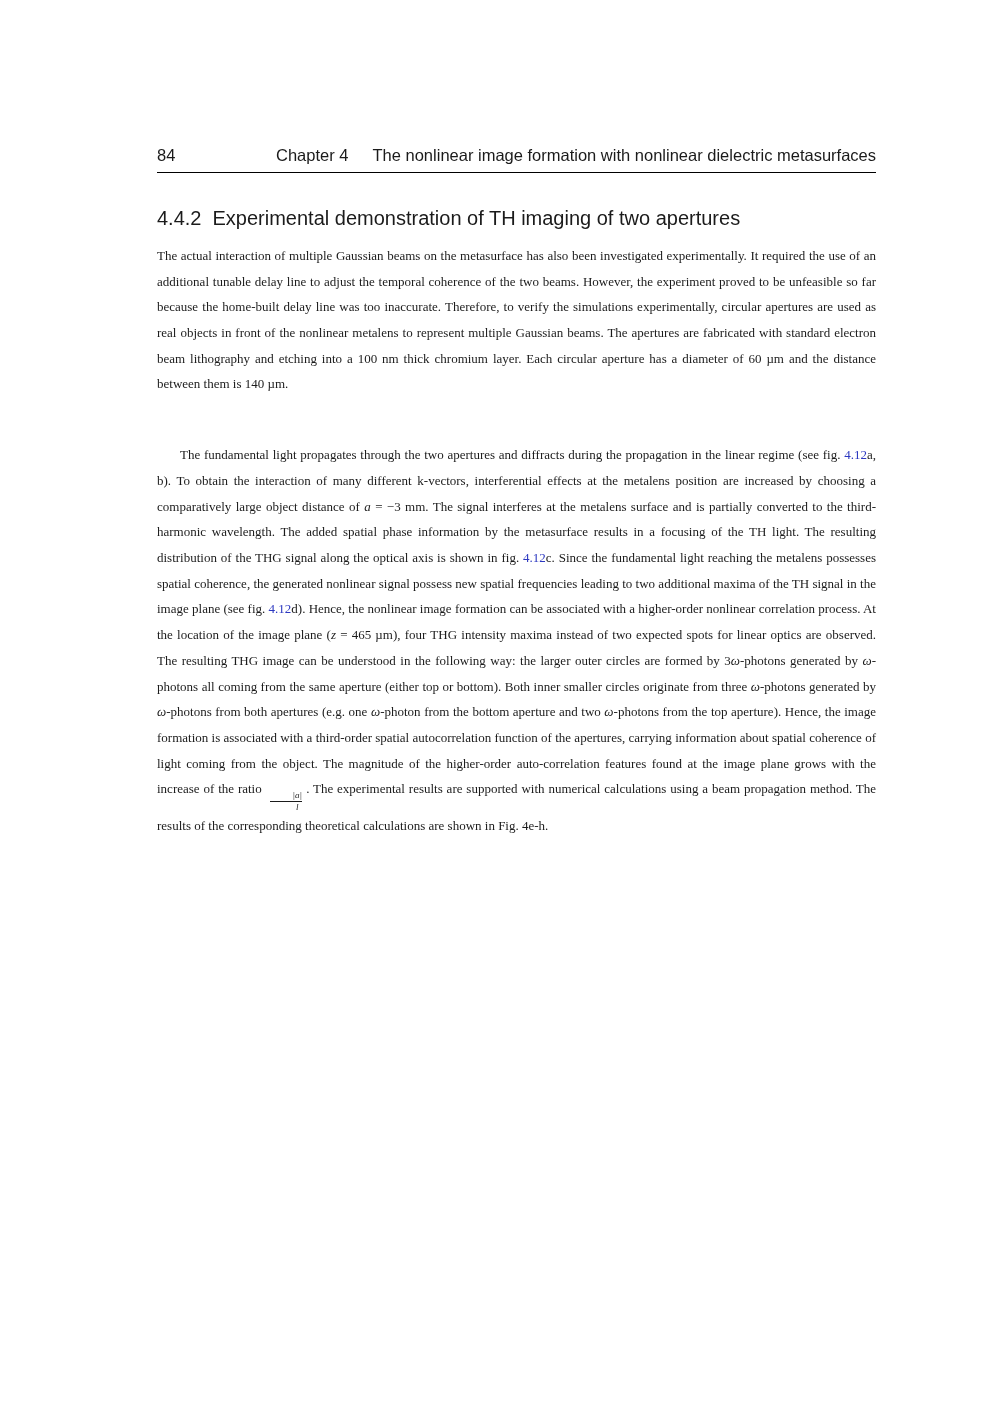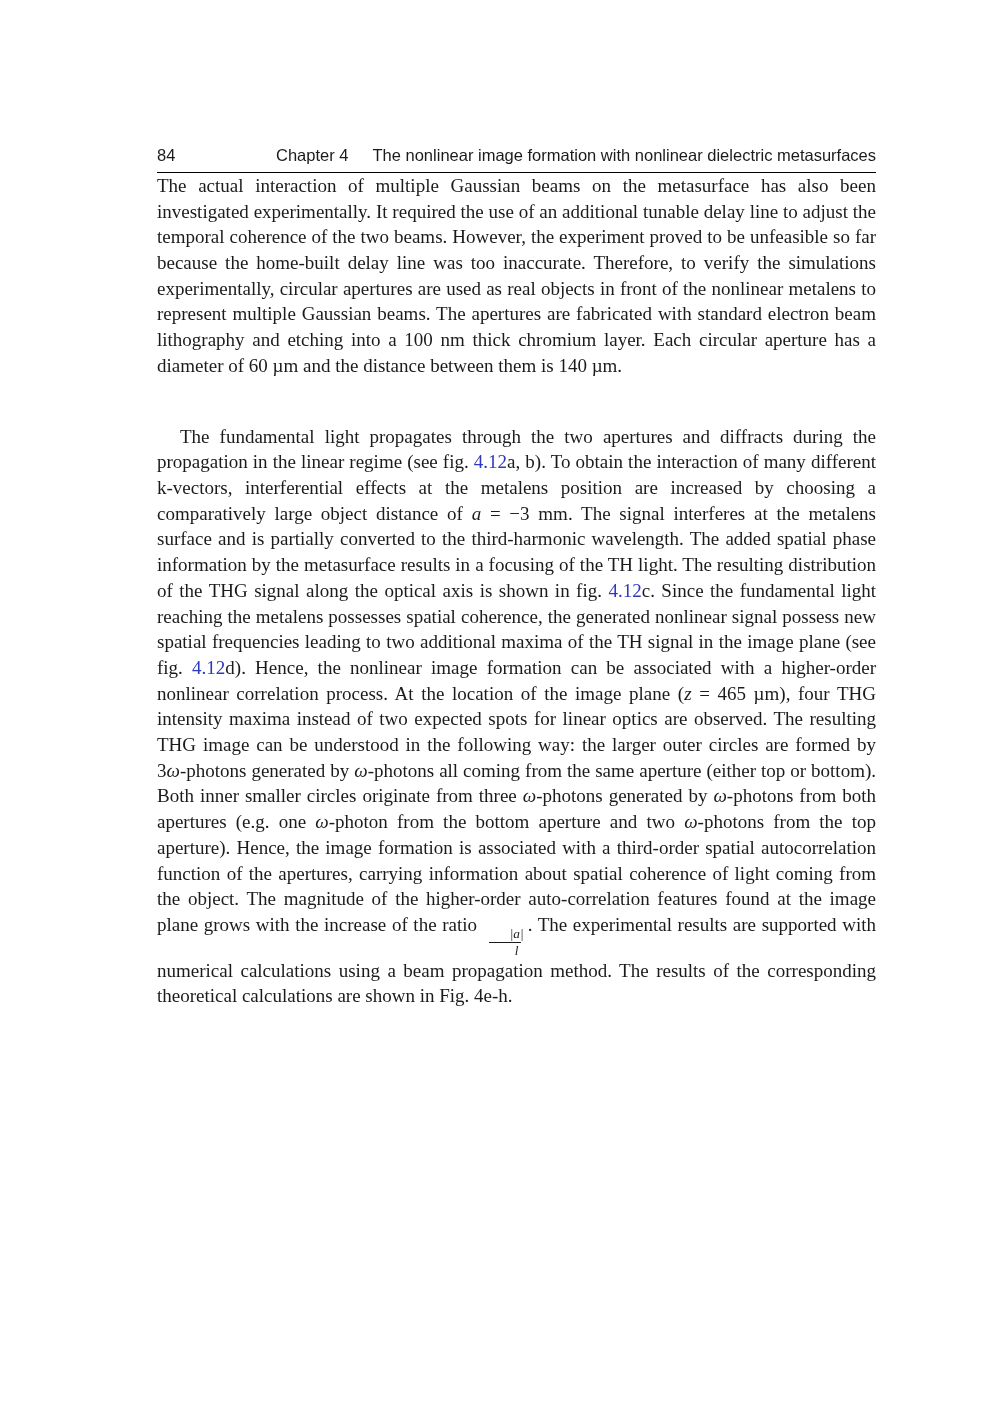--- a/index.html
+++ b/index.html
@@ -40,21 +40,21 @@
   .section-heading {
     margin: 33px 0 13px 0;
     font-family: "Liberation Sans", "DejaVu Sans", sans-serif;
     font-weight: 500;
     font-size: 20px;
     line-height: 1.2;
     color: var(--text);
   }
   .section-heading .sec-number { margin-right: 11px; }
   .body-text {
-    font-size: 19px;
+    font-size: 13px;
     line-height: 25.7px;
     text-align: justify;
   }
   .para { margin: 0; }
   .para.indent { text-indent: 23px; margin-top: 45px; }
   .ref-link { color: var(--link); }
   .it { font-style: italic; }
   .frac {
     display: inline-flex;
     flex-direction: column;
@@ -74,20 +74,23 @@
 <div class="sheet">
   <div class="content">
 
     <div class="running-head">
       <span>84</span>
       <span>
         <span class="rh-chapter-label">Chapter 4</span><span>The nonlinear image formation with nonlinear dielectric metasurfaces</span>
       </span>
     </div>
 
+    <h2 class="section-heading">
+      <span class="sec-number">4.4.2</span><span>Experimental demonstration of TH imaging of two apertures</span>
+    </h2>
 
     <div class="body-text">
       <p class="para"><span>The actual interaction of multiple Gaussian beams on the metasurface has also been investigated experimentally. It required the use of an additional tunable delay line to adjust the temporal coherence of the two beams. However, the experiment proved to be unfeasible so far because the home-built delay line was too inaccurate. Therefore, to verify the simulations experimentally, circular apertures are used as real objects in front of the nonlinear metalens to represent multiple Gaussian beams. The apertures are fabricated with standard electron beam lithography and etching into a 100 nm thick chromium layer. Each circular aperture has a diameter of 60 µm and the distance between them is 140 µm.</span></p>
       <p class="para indent"><span>The fundamental light propagates through the two apertures and diffracts during the propagation in the linear regime (see fig. </span><span class="ref-link">4.12</span><span>a, b). To obtain the interaction of many different k-vectors, interferential effects at the metalens position are increased by choosing a comparatively large object distance of </span><span class="it">a</span><span> = −3 mm. The signal interferes at the metalens surface and is partially converted to the third-harmonic wavelength. The added spatial phase information by the metasurface results in a focusing of the TH light. The resulting distribution of the THG signal along the optical axis is shown in fig. </span><span class="ref-link">4.12</span><span>c. Since the fundamental light reaching the metalens possesses spatial coherence, the generated nonlinear signal possess new spatial frequencies leading to two additional maxima of the TH signal in the image plane (see fig. </span><span class="ref-link">4.12</span><span>d). Hence, the nonlinear image formation can be associated with a higher-order nonlinear correlation process. At the location of the image plane (</span><span class="it">z</span><span> = 465 µm), four THG intensity maxima instead of two expected spots for linear optics are observed. The resulting THG image can be understood in the following way: the larger outer circles are formed by 3</span><span class="it">ω</span><span>-photons generated by </span><span class="it">ω</span><span>-photons all coming from the same aperture (either top or bottom). Both inner smaller circles originate from three </span><span class="it">ω</span><span>-photons generated by </span><span class="it">ω</span><span>-photons from both apertures (e.g. one </span><span class="it">ω</span><span>-photon from the bottom aperture and two </span><span class="it">ω</span><span>-photons from the top aperture). Hence, the image formation is associated with a third-order spatial autocorrelation function of the apertures, carrying information about spatial coherence of light coming from the object. The magnitude of the higher-order auto-correlation features found at the image plane grows with the increase of the ratio </span><span class="frac">
             <span class="num">|a|</span>
             <span class="den">l</span>
           </span><span>. The experimental results are supported with numerical calculations using a beam propagation method. The results of the corresponding theoretical calculations are shown in Fig. 4e-h.</span></p>
     </div>
 
   </div>

